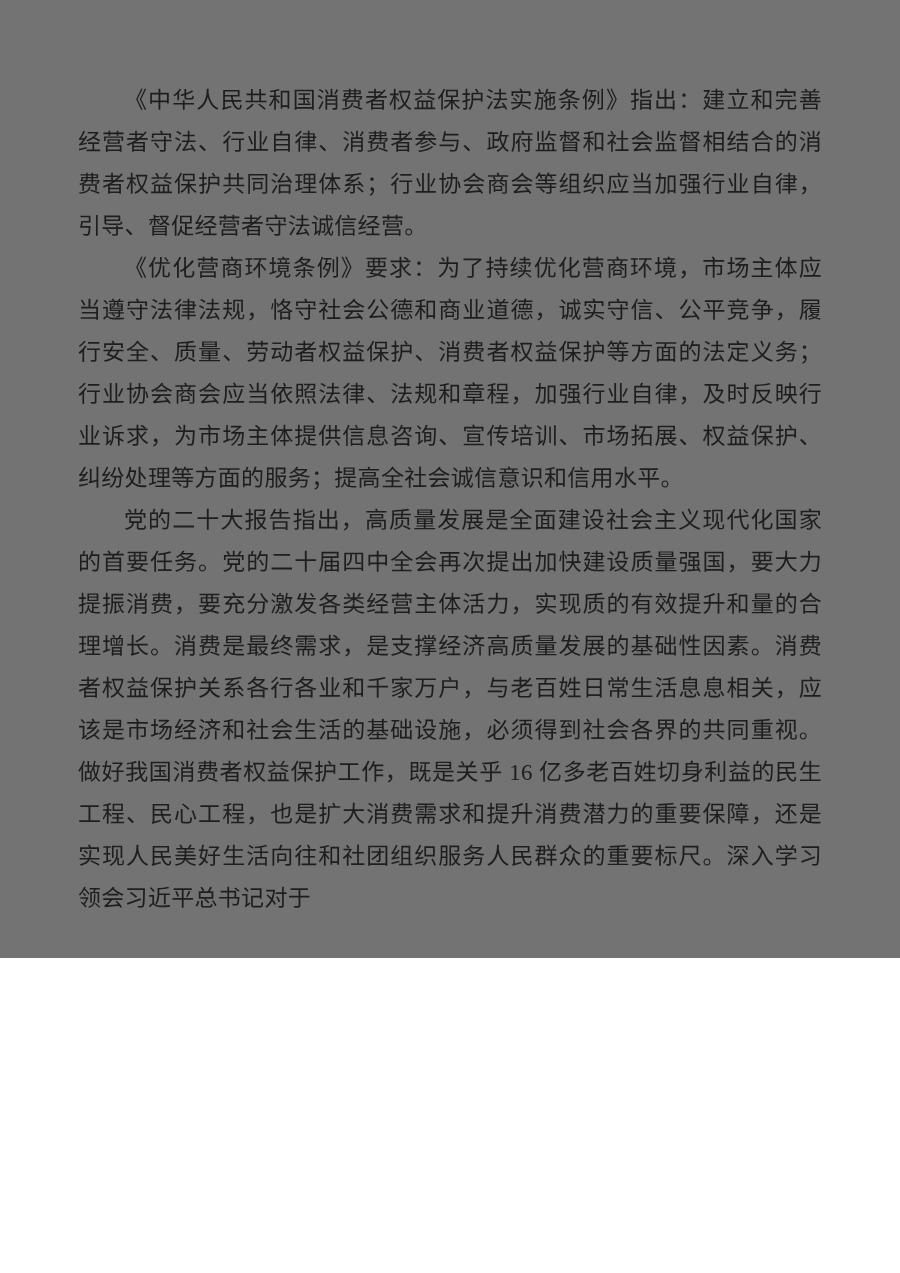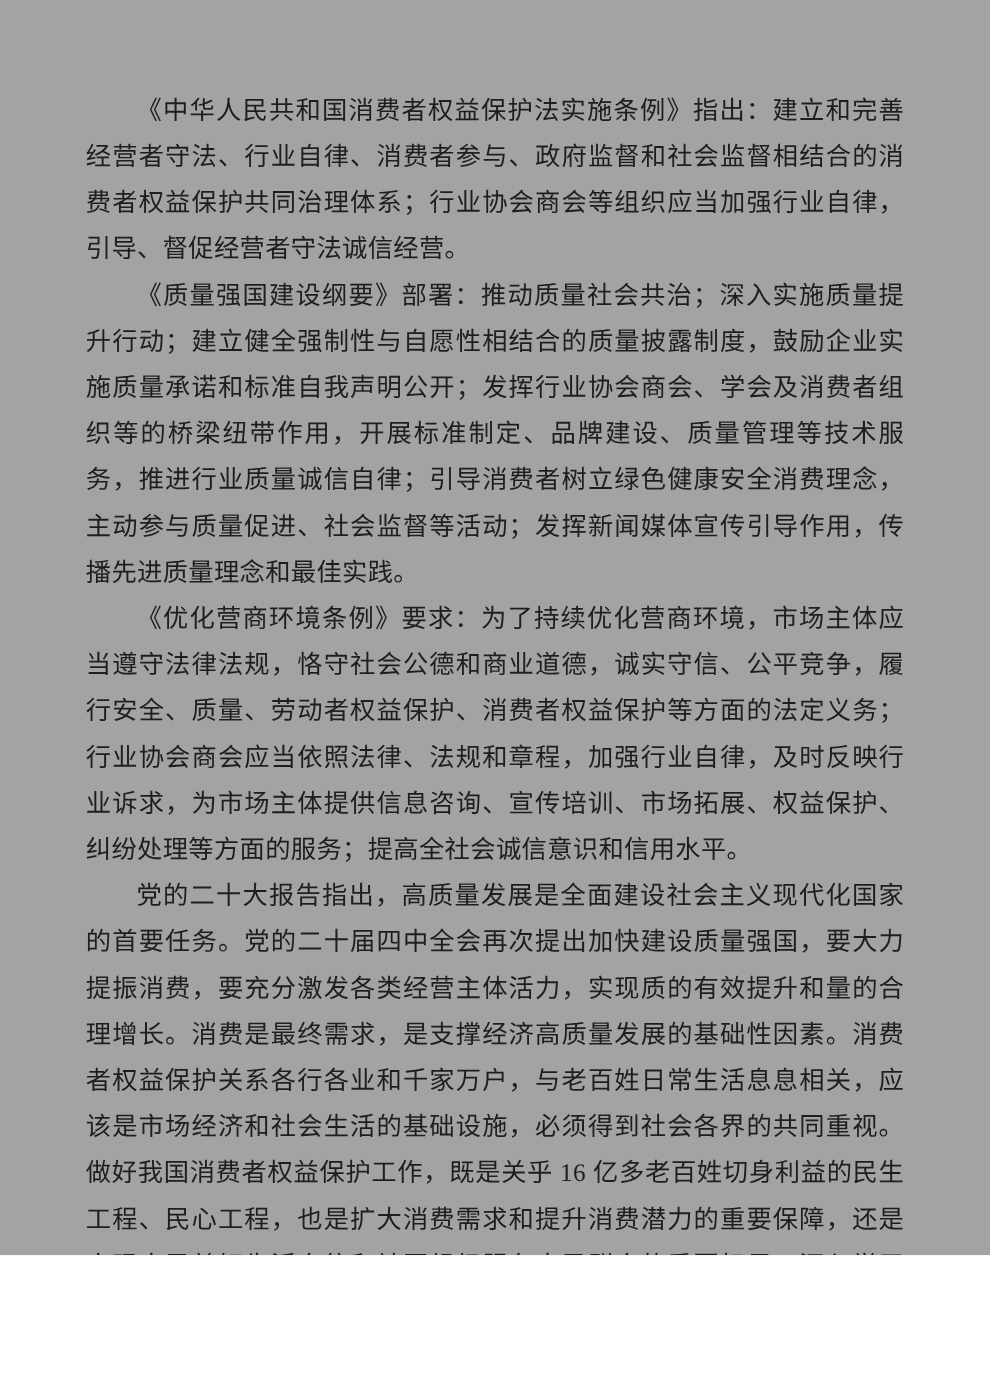--- a/index.html
+++ b/index.html
@@ -8,22 +8,22 @@
     background: #ffffff;
   }
   body {
     width: 900px;
     height: 1273px;
     font-family: "Liberation Serif", "DejaVu Serif", serif;
   }
   .page {
     position: relative;
     width: 900px;
-    height: 1141px;
-    background: #a3a3a3;
+    height: 958px;
+    background: #737373;
     overflow: hidden;
   }
   .content {
     position: absolute;
     left: 78px;
     top: 80px;
     width: 744px;
     color: #1e1e1e;
     font-size: 23px;
     line-height: 42px;
@@ -46,18 +46,17 @@
     letter-spacing: 3px;
     white-space: pre;
   }
 </style>
 </head>
 <body>
 
 <div class="page">
   <div class="content">
     <p class="para">《中华人民共和国消费者权益保护法实施条例》指出：建立和完善经营者守法、行业自律、消费者参与、政府监督和社会监督相结合的消费者权益保护共同治理体系；行业协会商会等组织应当加强行业自律，引导、督促经营者守法诚信经营。</p>
-    <p class="para">《质量强国建设纲要》部署：推动质量社会共治；深入实施质量提升行动；建立健全强制性与自愿性相结合的质量披露制度，鼓励企业实施质量承诺和标准自我声明公开；发挥行业协会商会、学会及消费者组织等的桥梁纽带作用，开展标准制定、品牌建设、质量管理等技术服务，推进行业质量诚信自律；引导消费者树立绿色健康安全消费理念，主动参与质量促进、社会监督等活动；发挥新闻媒体宣传引导作用，传播先进质量理念和最佳实践。</p>
     <p class="para">《优化营商环境条例》要求：为了持续优化营商环境，市场主体应当遵守法律法规，恪守社会公德和商业道德，诚实守信、公平竞争，履行安全、质量、劳动者权益保护、消费者权益保护等方面的法定义务；行业协会商会应当依照法律、法规和章程，加强行业自律，及时反映行业诉求，为市场主体提供信息咨询、宣传培训、市场拓展、权益保护、纠纷处理等方面的服务；提高全社会诚信意识和信用水平。</p>
     <p class="para">党的二十大报告指出，高质量发展是全面建设社会主义现代化国家的首要任务。党的二十届四中全会再次提出加快建设质量强国，要大力提振消费，要充分激发各类经营主体活力，实现质的有效提升和量的合理增长。消费是最终需求，是支撑经济高质量发展的基础性因素。消费者权益保护关系各行各业和千家万户，与老百姓日常生活息息相关，应该是市场经济和社会生活的基础设施，必须得到社会各界的共同重视。做好我国消费者权益保护工作，既是关乎 16 亿多老百姓切身利益的民生工程、民心工程，也是扩大消费需求和提升消费潜力的重要保障，还是实现人民美好生活向往和社团组织服务人民群众的重要标尺。深入学习领会习近平总书记对于</p>
   </div>
   <div class="footer">— 2 —</div>
 </div>
 
 </body></html>

